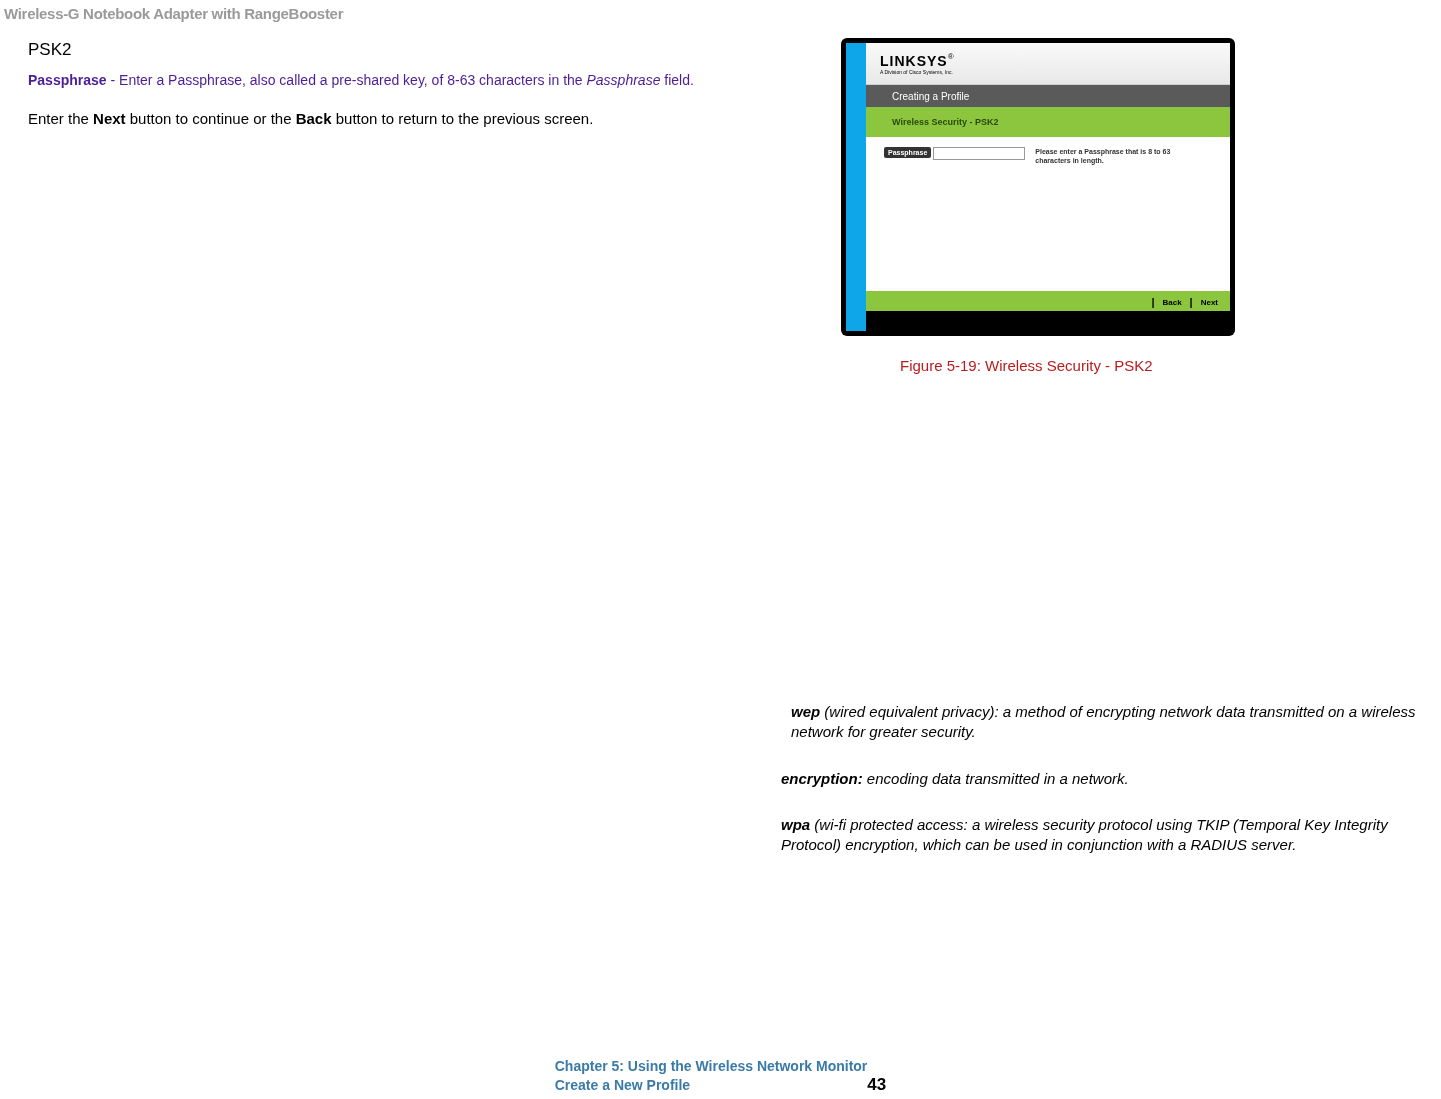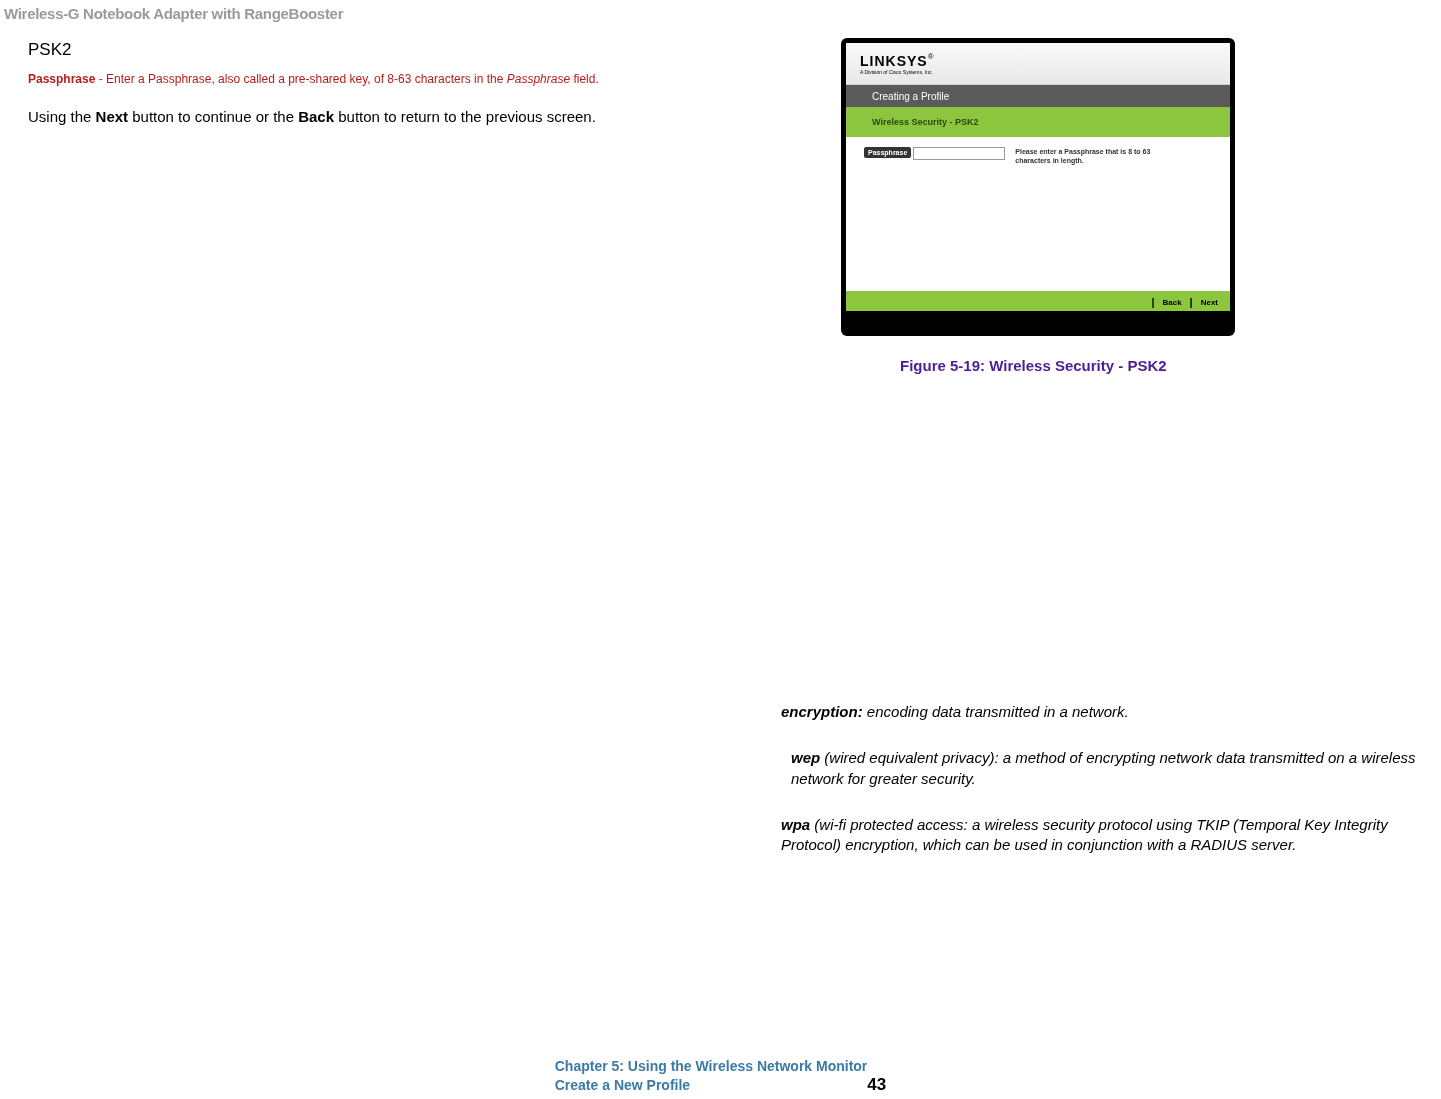--- a/index.html
+++ b/index.html
@@ -34,22 +34,22 @@
       font-size: 17px;
       color: #000;
       margin-bottom: 12px;
     }
     .psk2-intro {
       font-size: 15px;
       color: #000;
       margin-bottom: 48px;
     }
     .passphrase-line {
-      font-size: 12px;
-      color: #b91c1c;
+      font-size: 14px;
+      color: #4c1d95;
       margin-bottom: 22px;
     }
     .bold {
       font-weight: bold;
     }
     .italic {
       font-style: italic;
     }
     .click-line {
       font-size: 15px;
@@ -63,24 +63,25 @@
       left: 841px;
       width: 394px;
       height: 298px;
       background: #000;
       border-radius: 6px;
       padding: 5px;
     }
     .screenshot-inner {
       width: 100%;
       height: 100%;
-      background: #84cc16;
+      background: #0ea5e9;
       display: flex;
       flex-direction: column;
       position: relative;
+      padding-left: 20px;
     }
     .logo-area {
       height: 42px;
       display: flex;
       align-items: center;
       padding-left: 14px;
       background: linear-gradient(#fafafa, #e8e8e8);
       border-bottom: 1px solid #d0d0d0;
     }
     .logo-text {
@@ -174,22 +175,22 @@
       font-size: 8px;
       font-weight: bold;
       padding: 0 4px;
     }
 
     .figure-caption {
       position: absolute;
       top: 357px;
       left: 900px;
       font-size: 15px;
-      font-weight: bold;
-      color: #4c1d95;
+      font-weight: normal;
+      color: #b91c1c;
     }
 
     .definitions {
       position: absolute;
       top: 702px;
       left: 791px;
       width: 640px;
     }
     .def-block {
       font-size: 15px;
@@ -230,21 +231,21 @@
 <body>
 
 <div class="header-title">Wireless-G Notebook Adapter with RangeBooster</div>
 
 <div class="main-content">
   <div class="psk2-title">PSK2</div>
   <div class="passphrase-line">
     <span class="bold">Passphrase</span><span> - Enter a Passphrase, also called a pre-shared key, of 8-63 characters in the </span><span class="italic">Passphrase</span><span> field.</span>
   </div>
   <div class="click-line">
-    <span>Using the </span><span class="bold">Next</span><span> button to continue or the </span><span class="bold">Back</span><span> button to return to the previous screen.</span>
+    <span>Enter the </span><span class="bold">Next</span><span> button to continue or the </span><span class="bold">Back</span><span> button to return to the previous screen.</span>
   </div>
 </div>
 
 <div class="screenshot">
   <div class="screenshot-inner">
     <div class="logo-area">
       <div>
         <div>
           <span class="logo-text">LINKSYS</span><span style="font-size:8px;vertical-align:top;">®</span>
         </div>
@@ -265,25 +266,25 @@
         <span class="nav-sep">|</span>
         <span class="nav-btn">Next</span>
       </div>
     </div>
   </div>
 </div>
 
 <div class="figure-caption">Figure 5-19: Wireless Security - PSK2</div>
 
 <div class="definitions">
+  <div class="def-block">
+    <span class="def-term">wep</span><span> (wired equivalent privacy): a method of encrypting network data transmitted on a wireless network for greater security.</span>
+  </div>
   <div class="def-block def-block-shift">
     <span class="def-term">encryption:</span><span> encoding data transmitted in a network.</span>
-  </div>
-  <div class="def-block">
-    <span class="def-term">wep</span><span> (wired equivalent privacy): a method of encrypting network data transmitted on a wireless network for greater security.</span>
   </div>
   <div class="def-block def-block-shift" style="margin-bottom:12px;">
     <span class="def-term">wpa</span><span> (wi-fi protected access: a wireless security protocol using TKIP (Temporal Key Integrity Protocol) encryption, which can be used in conjunction with a RADIUS server.</span>
   </div>
 </div>
 
 <div class="footer">
   <div class="footer-left">
     <div>Chapter 5: Using the Wireless Network Monitor</div>
     <div>Create a New Profile</div>

